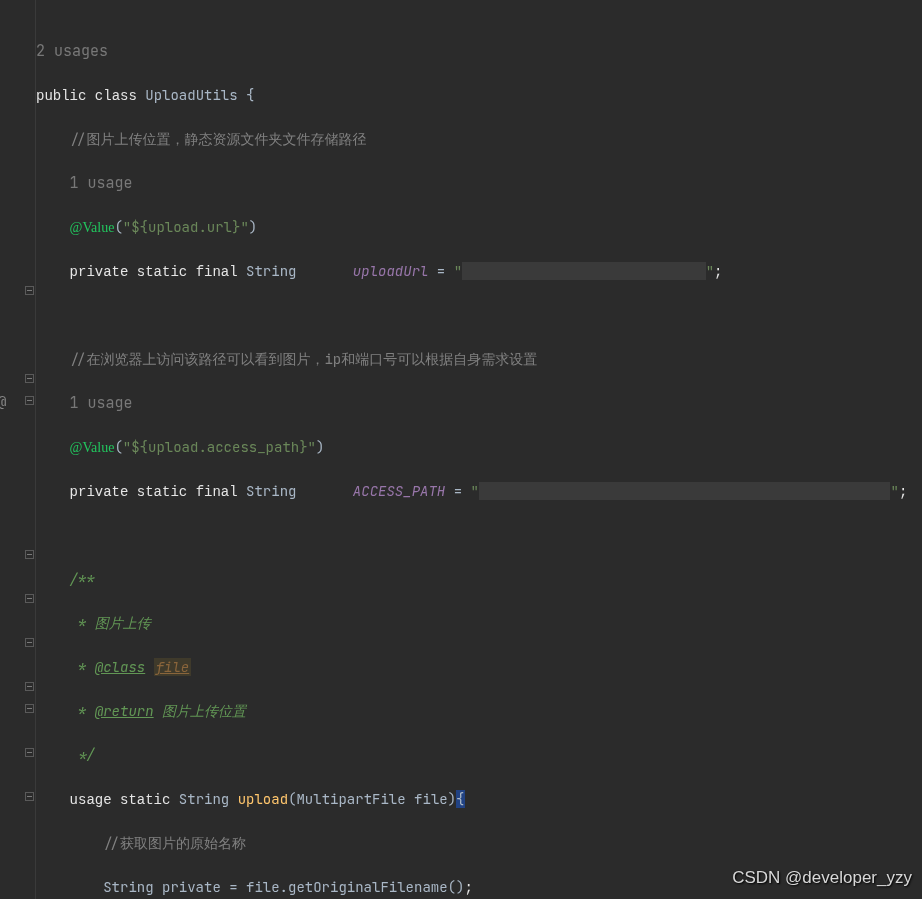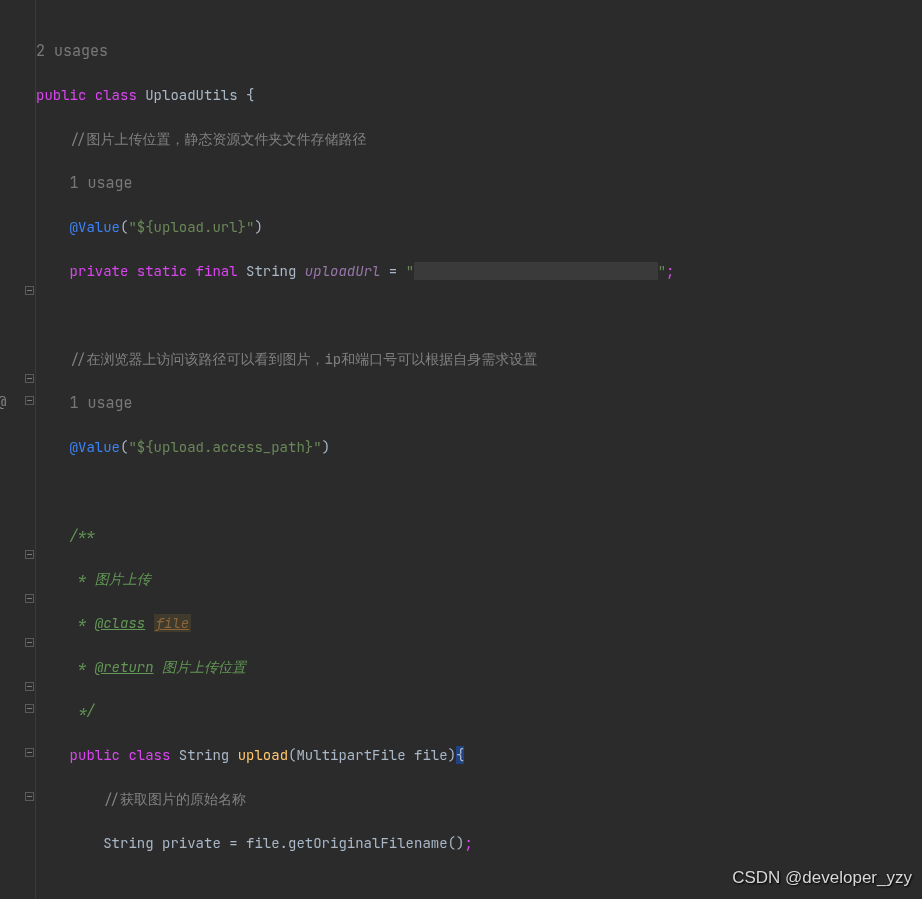--- a/index.html
+++ b/index.html
@@ -45,29 +45,29 @@
   }
   .code {
     position: absolute;
     left: 36px; top: 0;
     padding-top: 18px;
     white-space: pre;
   }
   .ln { display: block; height: 22px; padding-left: 0; }
 
   .usage { color: #787878; font-size: 15px; }
-  .kw    { color: #d946ef; }
+  .kw    { color: #e5e5e5; font-family: Liberation Mono, monospace; }
   .cls   { color: #a9b7c6; }
   .str   { color: #6a8759; }
   .cmt   { color: #808080; }
   .jdoc  { color: #629755; font-style: italic; }
   .jtag  { color: #629755; font-style: italic; text-decoration: underline; }
   .jparam{ color: #8a653b; font-style: italic; background: #3f3a2b; text-decoration: underline; padding:0 2px;}
-  .ann   { color: #3b82f6; }
-  .fld   { color: #9876aa; font-style: italic; }
+  .ann   { color: #22c55e; font-family: Liberation Serif, serif; }
+  .fld   { color: #9876aa; font-style: italic; margin-left: 48px; }
   .mname { color: #ffc66d; text-align: right; }
   .redact{ background: #3a3a3a; color: transparent; user-select:none; }
   .caret { background: #214283; }
   .watermark {
     position: absolute;
     right: 10px; bottom: 10px;
     color: #d8d8d8;
     font-family: Arial, sans-serif;
     font-size: 17px;
     text-shadow: 1px 1px 2px #000;
@@ -95,27 +95,28 @@
 <span class="ln usage">2 usages</span>
 <span class="ln"><span class="kw">public</span> <span class="kw">class</span> <span class="cls">UploadUtils</span> <span>{</span></span>
 <span class="ln">    <span class="cmt">//图片上传位置，静态资源文件夹文件存储路径</span></span>
 <span class="ln">    <span class="usage">1 usage</span></span>
 <span class="ln">    <span class="ann">@Value</span><span>(</span><span class="str">"${upload.url}"</span><span>)</span></span>
 <span class="ln">    <span class="kw">private static final</span> <span>String</span> <span class="fld">uploadUrl</span><span> = </span><span class="str">"</span><span class="redact">                             </span><span class="str">"</span><span class="kw">;</span></span>
 <span class="ln"></span>
 <span class="ln">    <span class="cmt">//在浏览器上访问该路径可以看到图片，ip和端口号可以根据自身需求设置</span></span>
 <span class="ln">    <span class="usage">1 usage</span></span>
 <span class="ln">    <span class="ann">@Value</span><span>(</span><span class="str">"${upload.access_path}"</span><span>)</span></span>
+<span class="ln">    <span class="kw">private static final</span> <span>String</span> <span class="fld">ACCESS_PATH</span><span> = </span><span class="str">"</span><span class="redact">                                                 </span><span class="str">"</span><span class="kw">;</span></span>
 <span class="ln"></span>
 <span class="ln">    <span class="jdoc">/**</span></span>
 <span class="ln">    <span class="jdoc"> * </span><span class="jdoc">图片上传</span></span>
 <span class="ln">    <span class="jdoc"> * </span><span class="jtag">@class</span><span class="jdoc"> </span><span class="jparam">file</span></span>
 <span class="ln">    <span class="jdoc"> * </span><span class="jtag">@return</span><span class="jdoc"> </span><span class="jdoc">图片上传位置</span></span>
 <span class="ln">    <span class="jdoc"> */</span></span>
-<span class="ln">    <span class="kw">public class</span> <span>String</span> <span class="mname">upload</span><span>(</span><span>MultipartFile</span> <span>file</span><span>)</span><span class="caret">{</span></span>
+<span class="ln">    <span class="kw">usage static</span> <span>String</span> <span class="mname">upload</span><span>(</span><span>MultipartFile</span> <span>file</span><span>)</span><span class="caret">{</span></span>
 <span class="ln">        <span class="cmt">//获取图片的原始名称</span></span>
 <span class="ln">        <span>String private = file.getOriginalFilename()</span><span class="kw">;</span></span>
 
 
 
 
 
 
 
 

